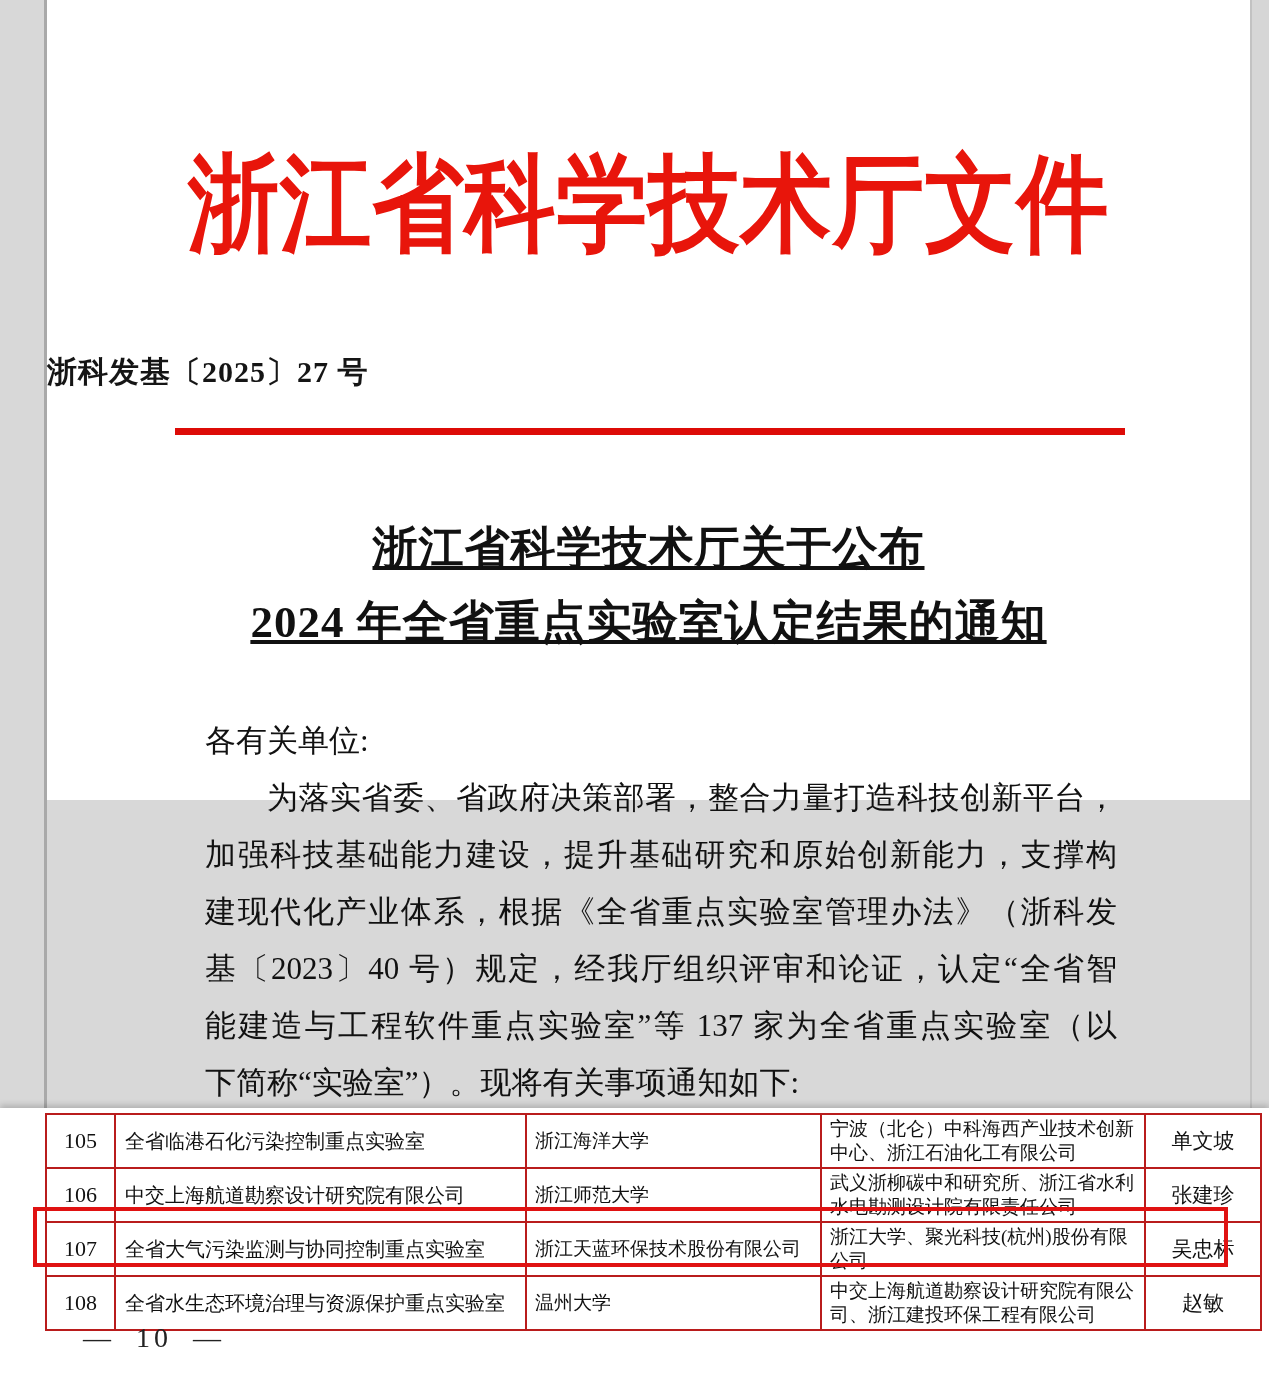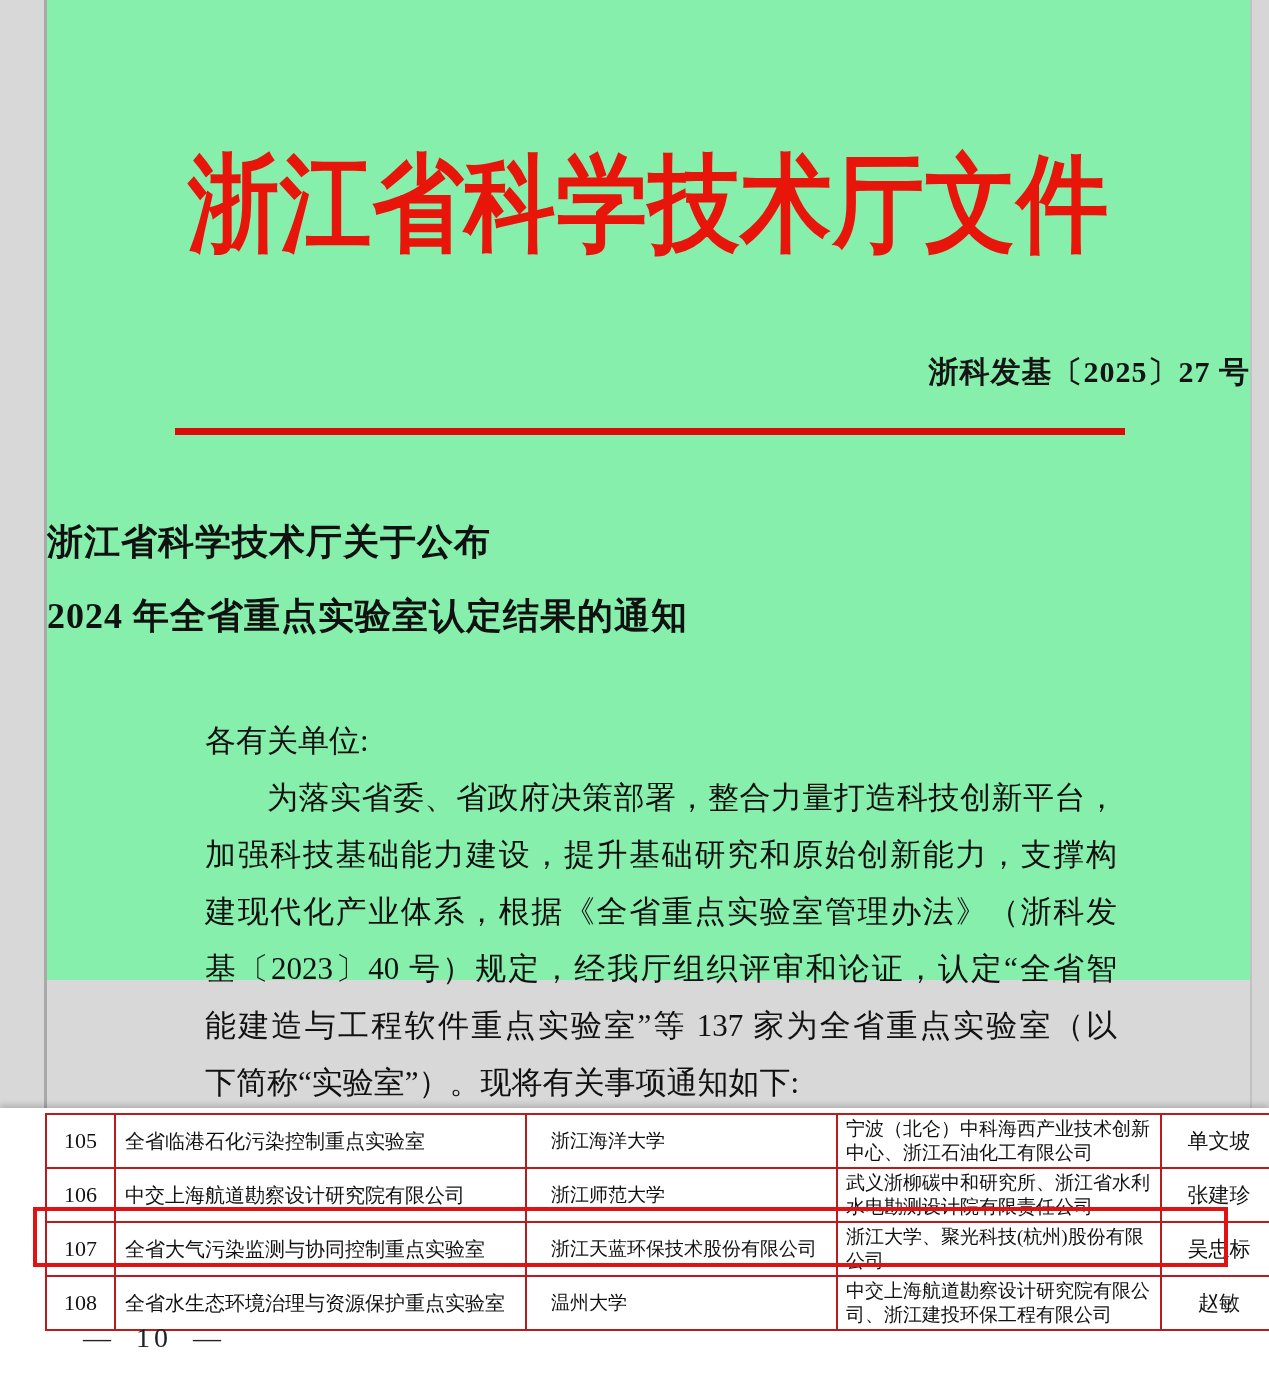--- a/index.html
+++ b/index.html
@@ -16,44 +16,45 @@
     position:absolute;left:0;top:0;width:44px;height:1108px;
     background:#d8d8d8;border-right:3px solid #a9a9a9;
   }
   .strip-right{
     position:absolute;left:1250px;top:0;width:19px;height:1108px;
     background:#d6d6d6;border-left:2px solid #c2c2c2;
   }
 
   
   .doc-page{
-    position:absolute;left:47px;top:0;width:1203px;height:980px;
-    background:#86efac;
+    position:absolute;left:47px;top:0;width:1203px;height:800px;
+    background:#ffffff;
   }
 
   .doc-header-title{
     position:absolute;left:0;top:148px;width:100%;
     text-align:center;
     font-size:93px;font-weight:bold;color:#e8150b;
     letter-spacing:1px;line-height:100px;white-space:nowrap;
     transform:scale(0.98,1.14);transform-origin:50% 0;
   }
   .doc-number{
     position:absolute;left:0;top:352px;width:100%;
-    text-align:right;font-size:30px;color:#151515;
+    text-align:left;font-size:30px;color:#151515;
     letter-spacing:1px;font-weight:bold;
   }
   .red-rule{
     position:absolute;left:128px;top:428px;width:950px;height:7px;
     background:#dd0b07;
   }
   .doc-subtitle{
-    position:absolute;left:0;width:100%;text-align:left;
-    font-size:36px;font-weight:bold;color:#111;white-space:nowrap;
+    position:absolute;left:0;width:100%;text-align:center;
+    font-size:45px;font-weight:bold;color:#111;white-space:nowrap;
     letter-spacing:1px;
+    text-decoration:underline;
   }
   .subtitle-1{top:518px;}
   .subtitle-2{top:592px;}
 
   .doc-body{
     position:absolute;left:158px;top:712px;width:912px;
     font-size:31px;color:#111;
   }
   .body-line{
     height:57px;line-height:57px;white-space:nowrap;
@@ -77,21 +78,21 @@
     width:1168px;
   }
   table.lab-table td{
     border:2px solid #b91c1c;
     color:#111;
     vertical-align:middle;
     overflow:hidden;
   }
   td.c-no{width:65px;text-align:center;font-size:22px;}
   td.c-lab{width:398px;font-size:20px;padding:0 2px 0 9px;white-space:nowrap;}
-  td.c-host{width:283px;font-size:19px;padding:0 2px 0 24px;white-space:nowrap;margin-top:16px;}
+  td.c-host{width:283px;font-size:19px;padding:0 2px 0 8px;white-space:nowrap;margin-top:16px;}
   td.c-partners{width:310px;font-size:19px;line-height:24px;padding:2px 4px 2px 8px;border-radius:8px;}
   td.c-director{width:112px;text-align:center;font-size:21px;}
   tr.r-105{height:52px;}
   tr.r-106{height:46px;}
   tr.r-107{height:53px;}
   tr.r-108{height:49px;}
 
   .highlight-box{
     position:absolute;left:33px;top:99px;width:1187px;height:52px;
     border:4px solid #e01212;background:transparent;

